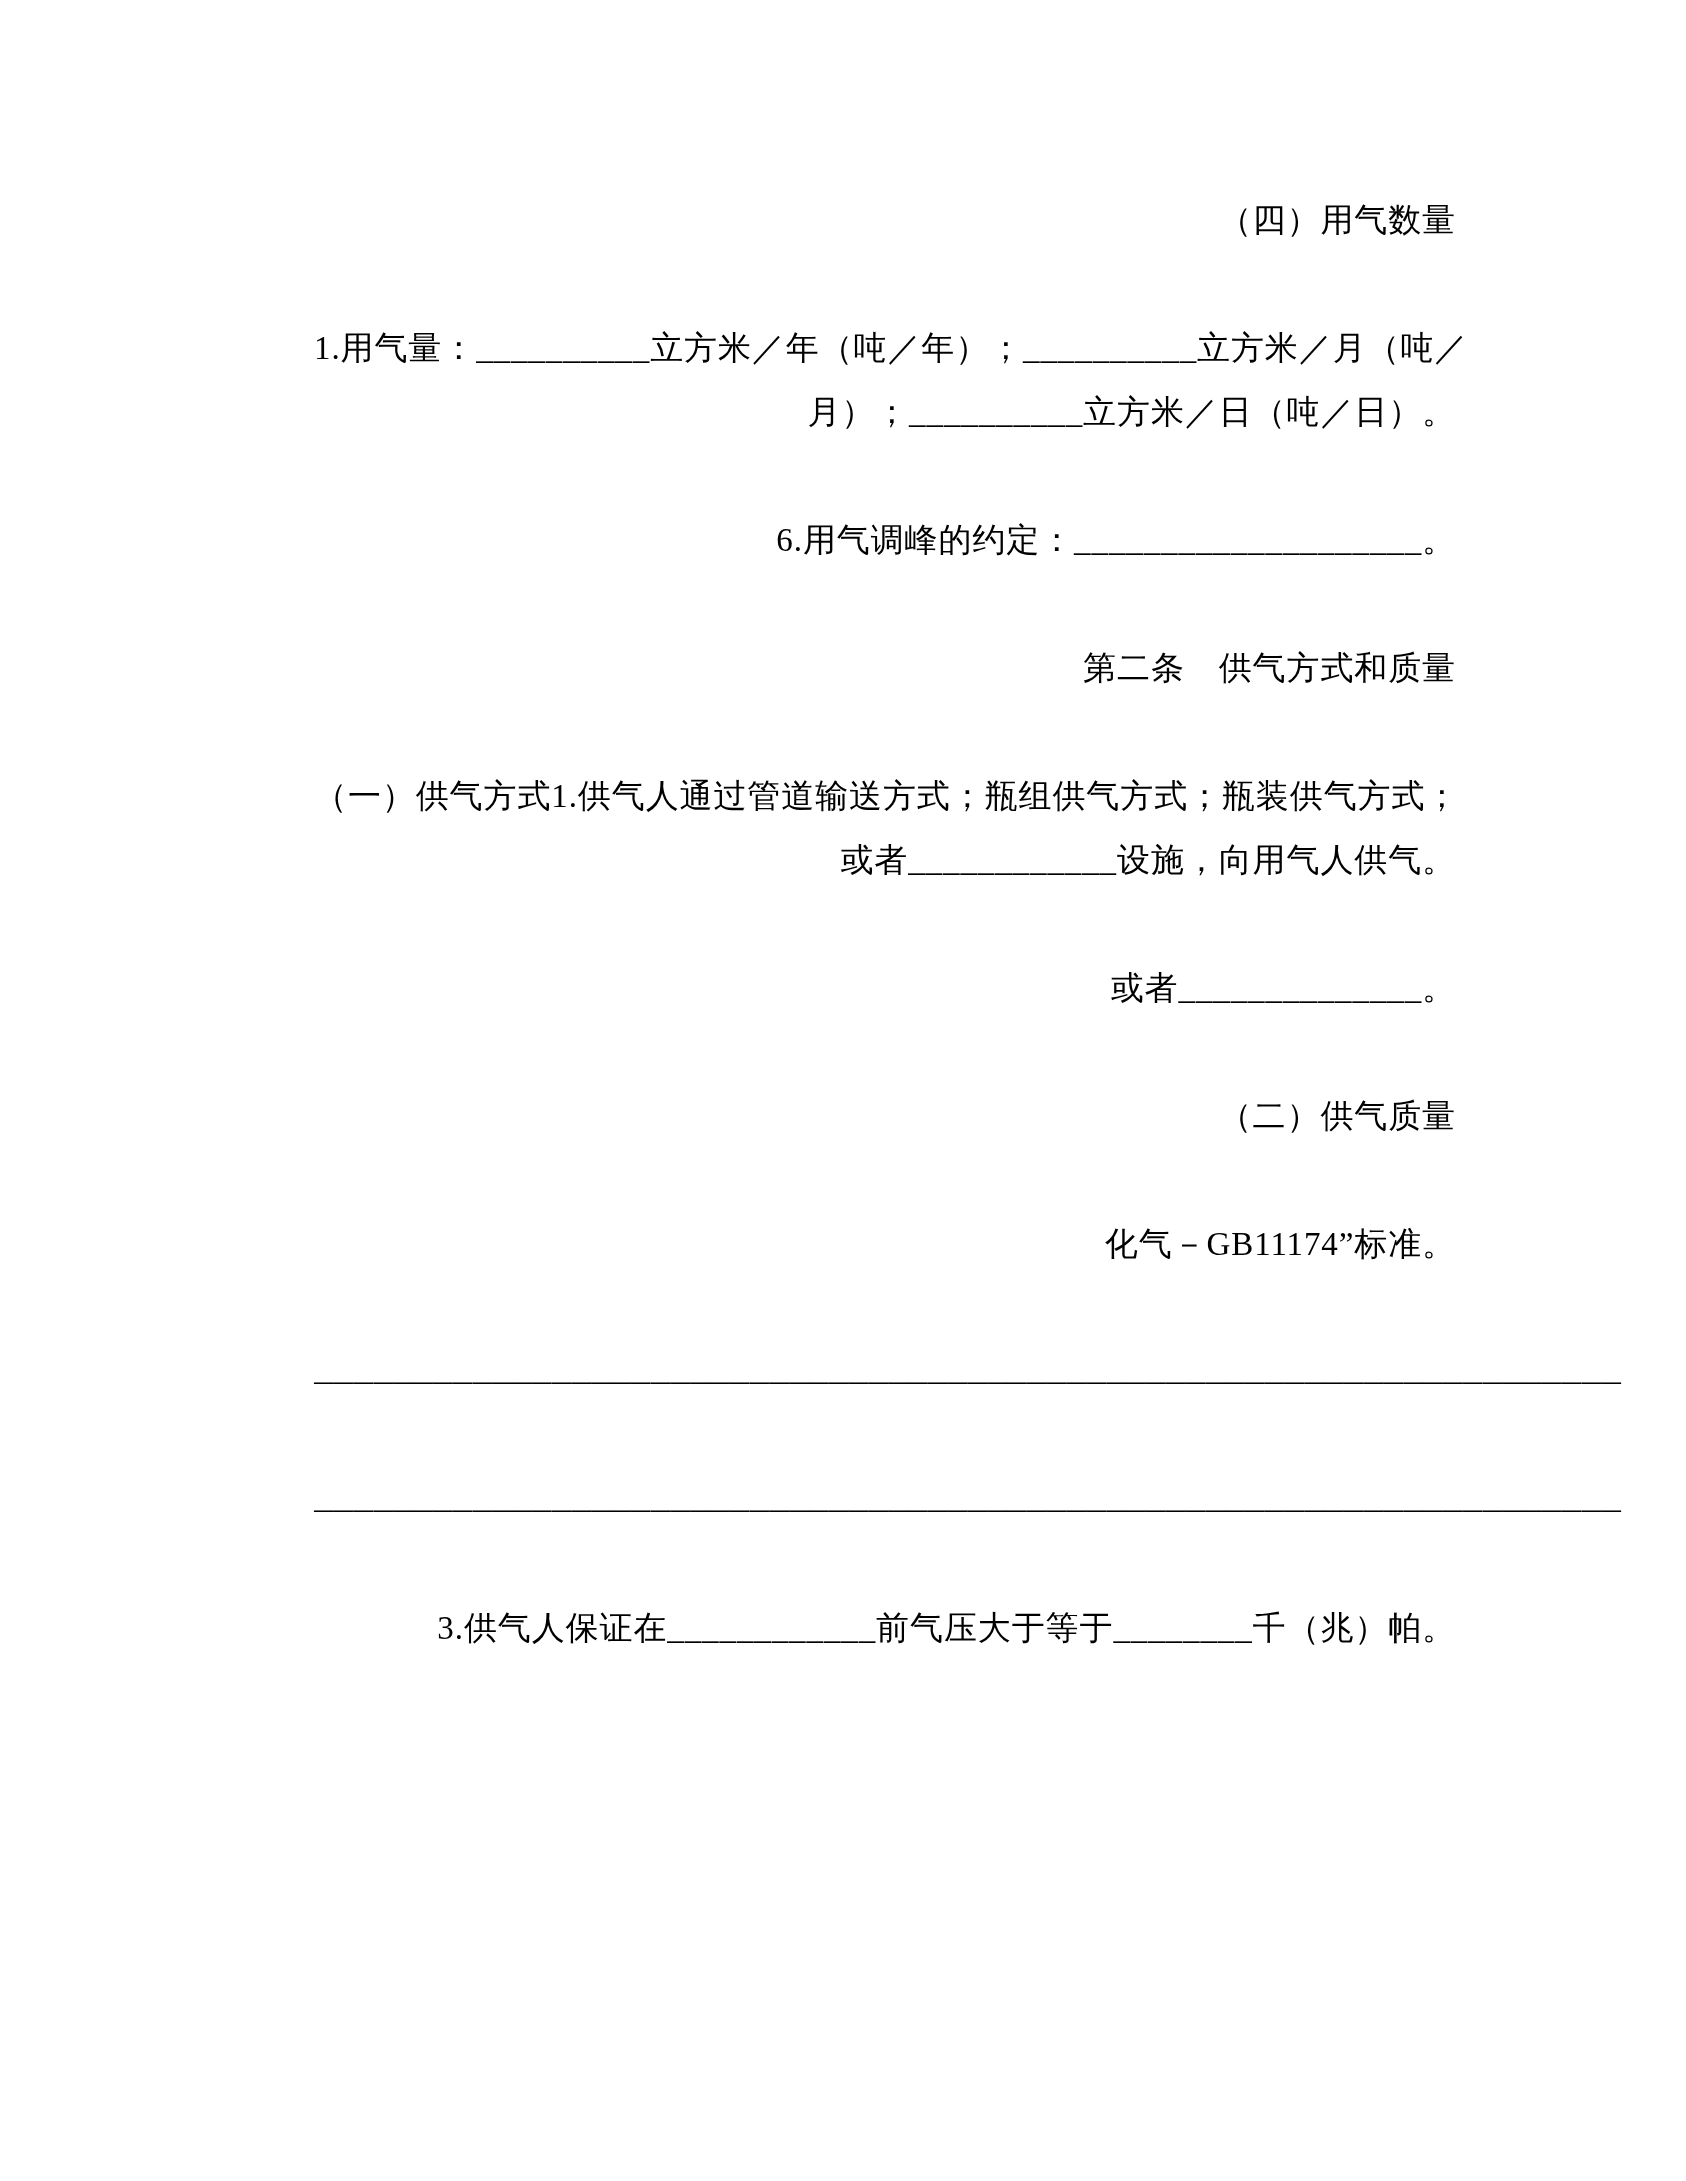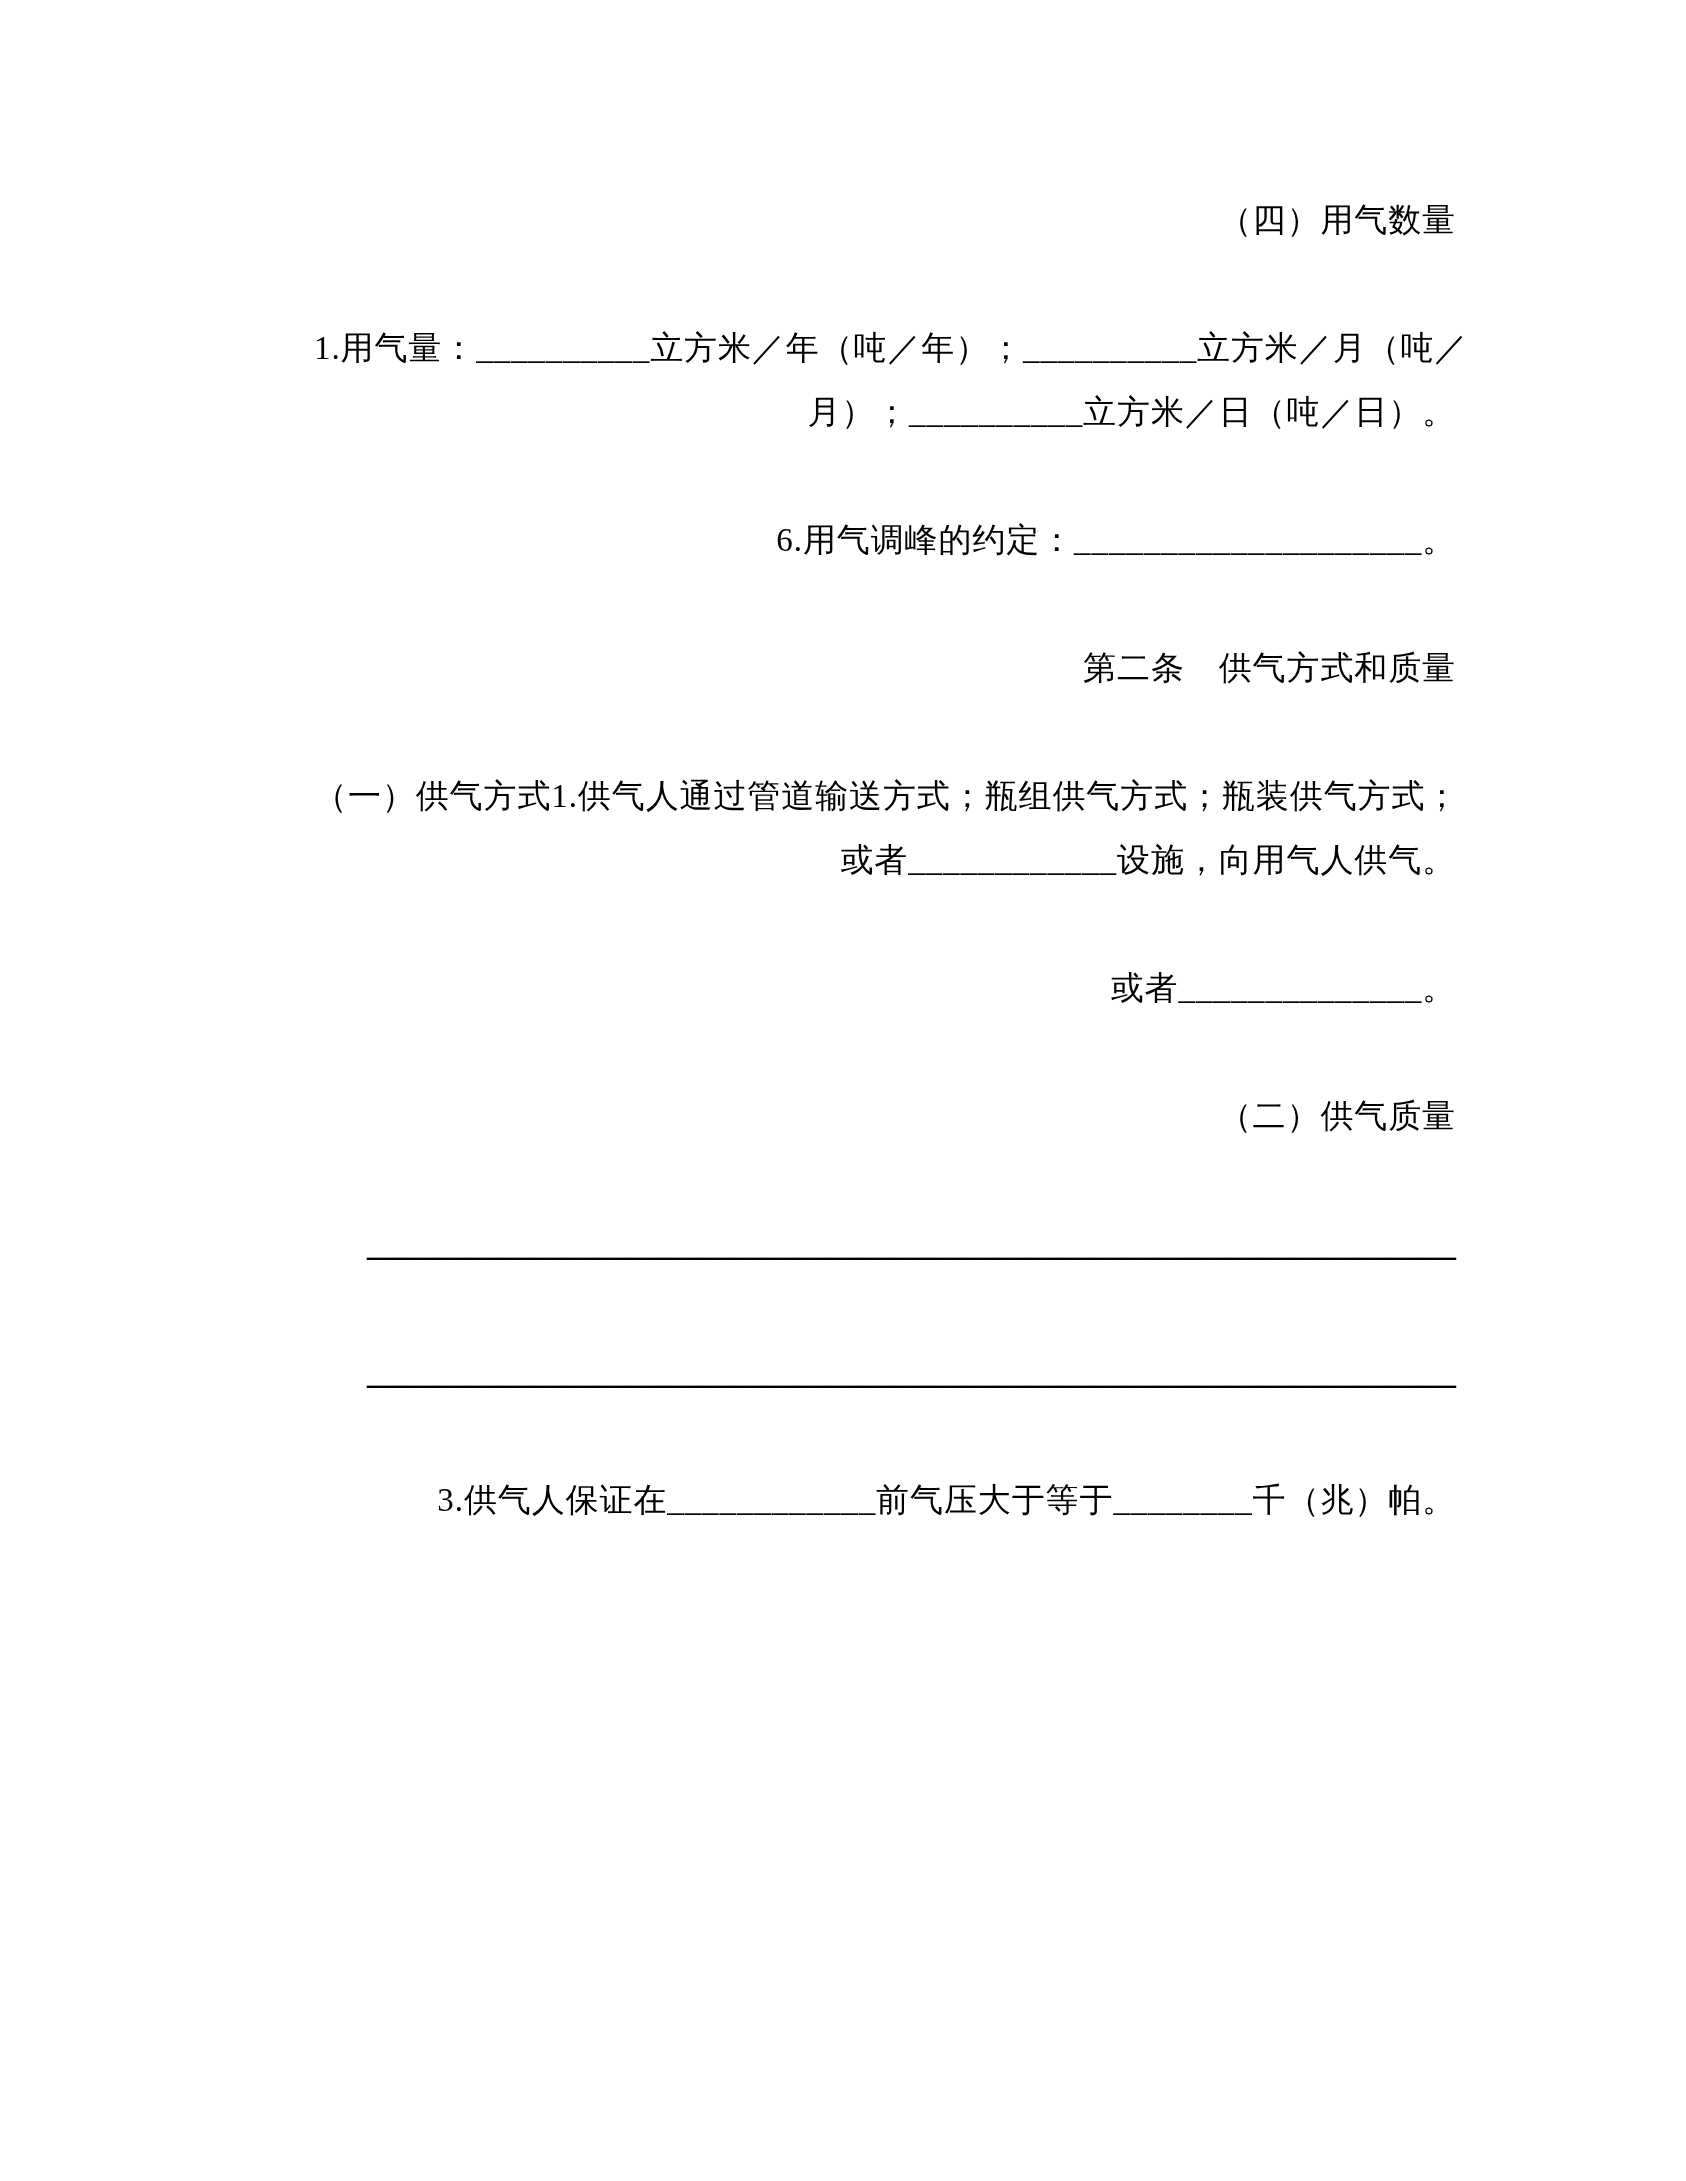--- a/index.html
+++ b/index.html
@@ -30,20 +30,21 @@
     white-space: nowrap;
     letter-spacing: 0.9px;
     text-align: right;
   }
   .indent {
     padding-left: 66px;
   }
   .rule-line {
     letter-spacing: 0;
     font-weight: bold;
+    font-family: Liberation Mono, monospace;
   }
 </style>
 </head>
 <body>
 
 <div class="page">
   <div class="content">
 
     <div class="para">
       <div class="line indent">（四）用气数量</div>
@@ -69,20 +70,21 @@
 
     <div class="para">
       <div class="line">或者______________。</div>
     </div>
 
     <div class="para">
       <div class="line indent">（二）供气质量</div>
     </div>
 
     <div class="para">
+      <div class="line">化气－GB11174”标准。</div>
     </div>
 
 
     <div class="para">
       <div class="line indent rule-line">__________________________________________________________________</div>
     </div>
 
     <div class="para">
       <div class="line indent rule-line">__________________________________________________________________</div>
     </div>

